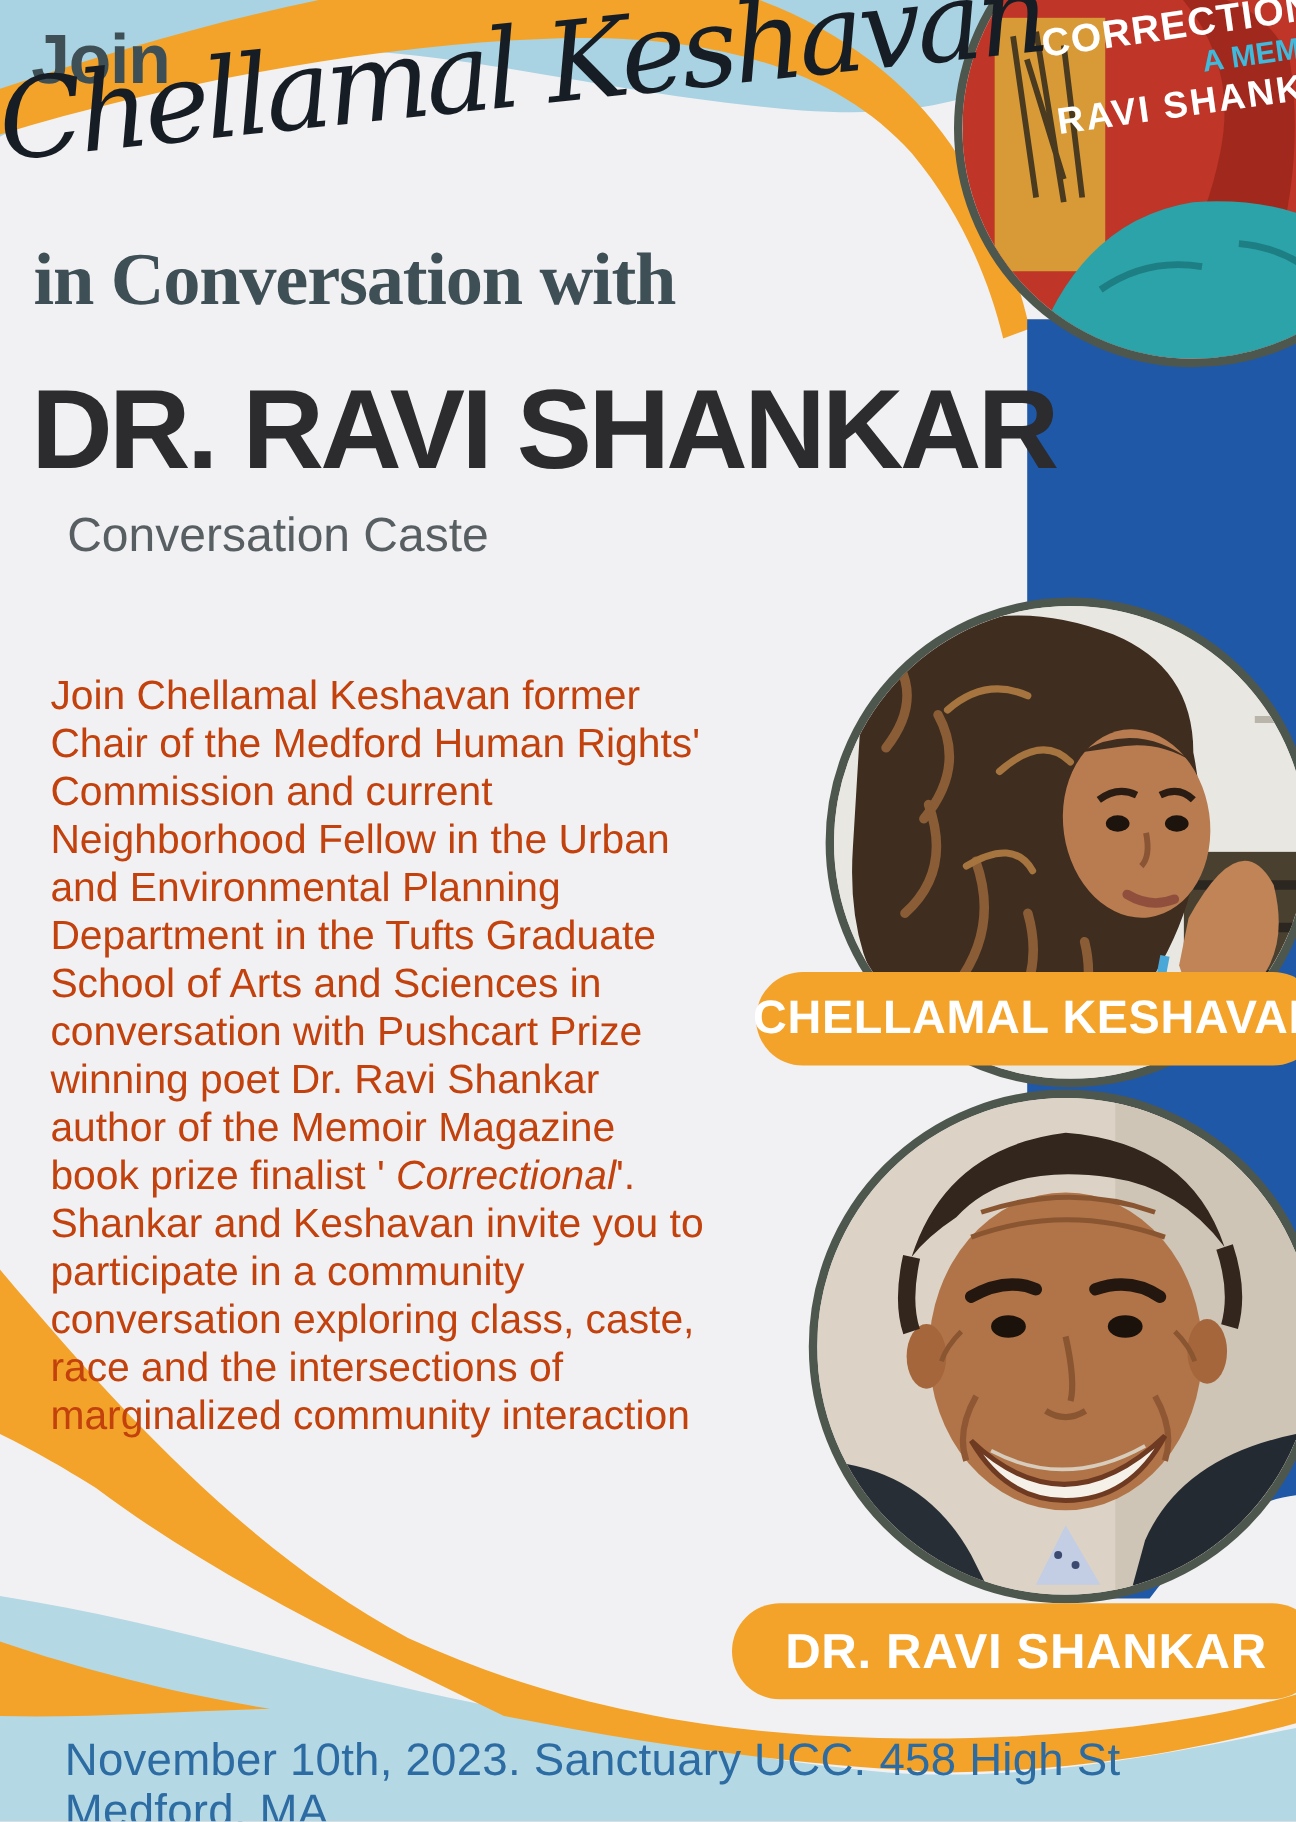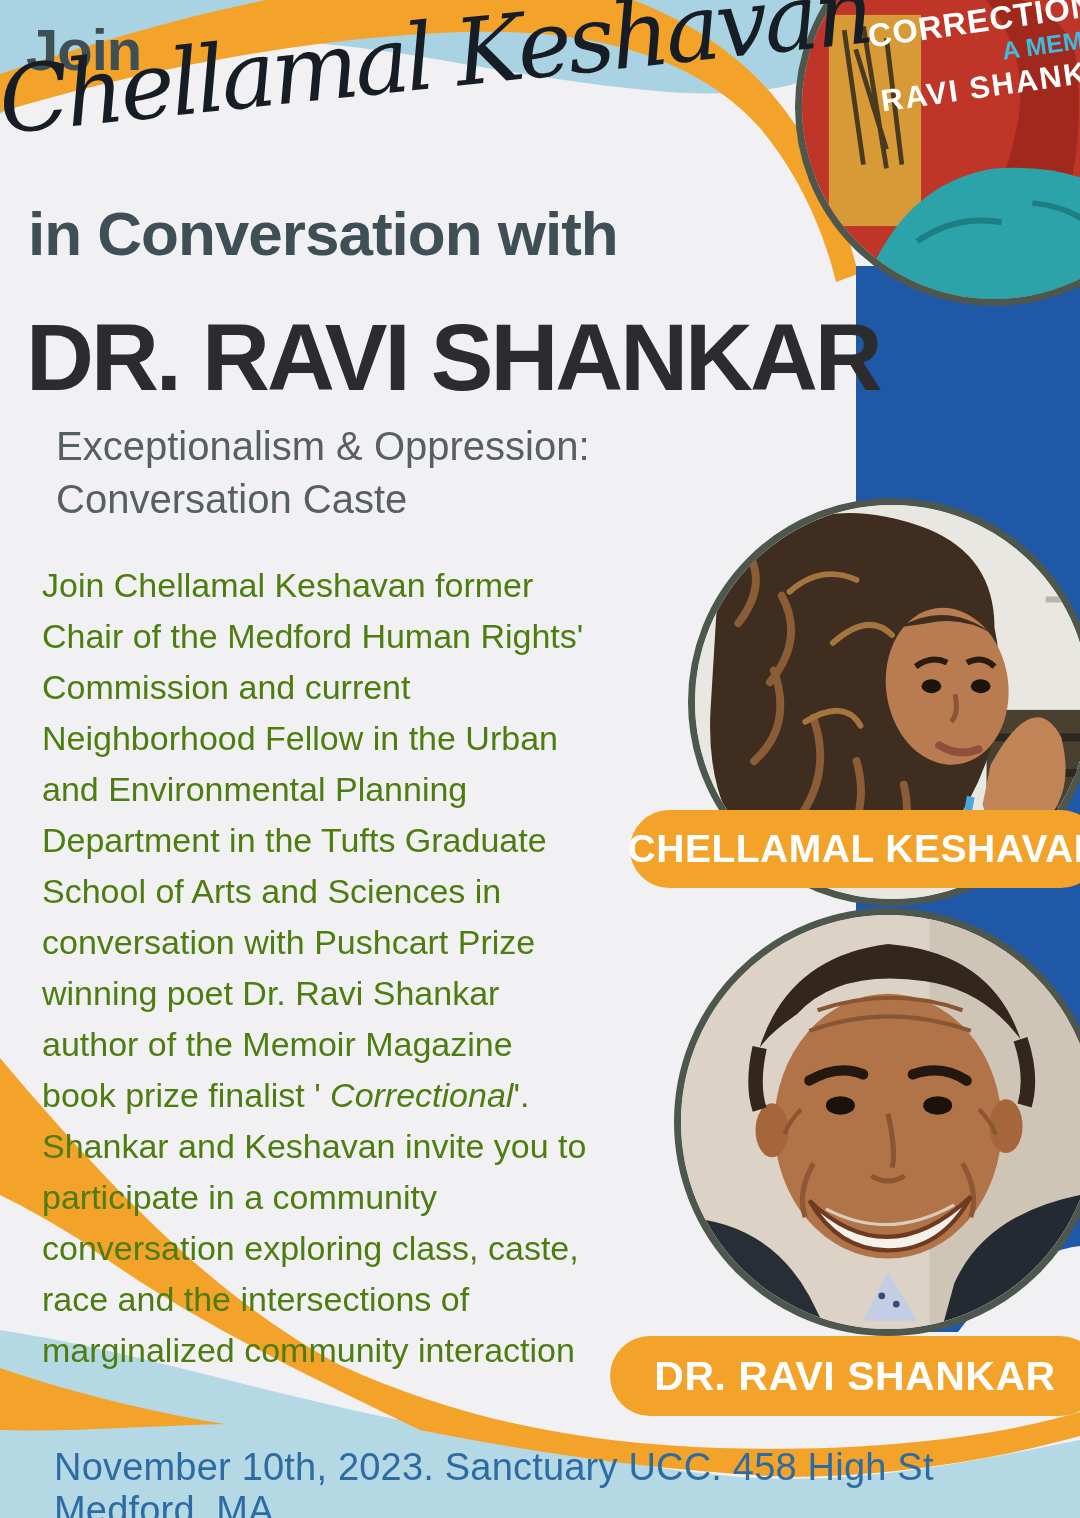--- a/index.html
+++ b/index.html
@@ -16,33 +16,33 @@
     font-size:58px;font-weight:700;color:#3e4f55;letter-spacing:-1px;
   }
   .script-name{
     position:absolute;left:6px;top:44px;width:960px;z-index:3;
     font-family:"DejaVu Serif",serif;font-style:italic;
     font-size:92px;color:#161d24;letter-spacing:-4px;white-space:nowrap;
     transform:rotate(-6deg);transform-origin:40px 120px;
   }
   .subline{
     position:absolute;left:28px;top:198px;z-index:3;
-    font-size:62px;font-weight:700;color:#3e4f55;letter-spacing:-1px;
+    font-size:62px;font-weight:700;color:#3e4f55;letter-spacing:-1px;font-family:Liberation Serif, serif;
   }
   .main-title{
     position:absolute;left:26px;top:304px;z-index:3;
     font-size:94px;font-weight:800;color:#2c2c2e;letter-spacing:-3px;white-space:nowrap;
   }
   .subtitle{
     position:absolute;left:56px;top:420px;z-index:3;
     font-size:40px;line-height:53px;color:#575f63;
   }
   .body-par{
     position:absolute;left:42px;top:560px;width:640px;z-index:3;
-    font-size:34px;line-height:51px;color:#4d7c0f;
+    font-size:34px;line-height:40px;color:#c2410c;
   }
   .body-par em{font-style:italic;}
   .footer-line{
     position:absolute;left:54px;top:1446px;z-index:4;
     font-size:38px;color:#2d6ca3;font-weight:500;letter-spacing:0.2px;
   }
 
   
   .photo{
     position:absolute;border-radius:50%;overflow:hidden;z-index:2;
@@ -90,21 +90,20 @@
 
   <div class="join">Join</div>
 
   <div class="script-name">Chellamal Keshavan</div>
 
   <div class="subline">in Conversation with</div>
 
   <div class="main-title">DR. RAVI SHANKAR</div>
 
   <div class="subtitle">
-    <div>Exceptionalism &amp; Oppression:</div>
     <div>Conversation Caste</div>
   </div>
 
   <div class="body-par">Join Chellamal Keshavan former<br>Chair of the Medford Human Rights'<br>Commission and current<br>Neighborhood Fellow in the Urban<br>and Environmental Planning<br>Department in the Tufts Graduate<br>School of Arts and Sciences in<br>conversation with Pushcart Prize<br>winning poet Dr. Ravi Shankar<br>author of the Memoir Magazine<br>book prize finalist ' <em>Correctional</em>'.<br>Shankar and Keshavan invite you to<br>participate in a community<br>conversation exploring class, caste,<br>race and the intersections of<br>marginalized community interaction</div>
 
   <div class="photo photo-book">
     <svg viewBox="0 0 200 200">
       <rect x="0" y="0" width="200" height="200" fill="#bf3527"></rect>
       <rect x="0" y="0" width="200" height="34" fill="#8e1f16"></rect>
       <path d="M55,0 Q100,-6 150,4 L150,34 Q100,26 55,30 Z" fill="#17100c"></path>

